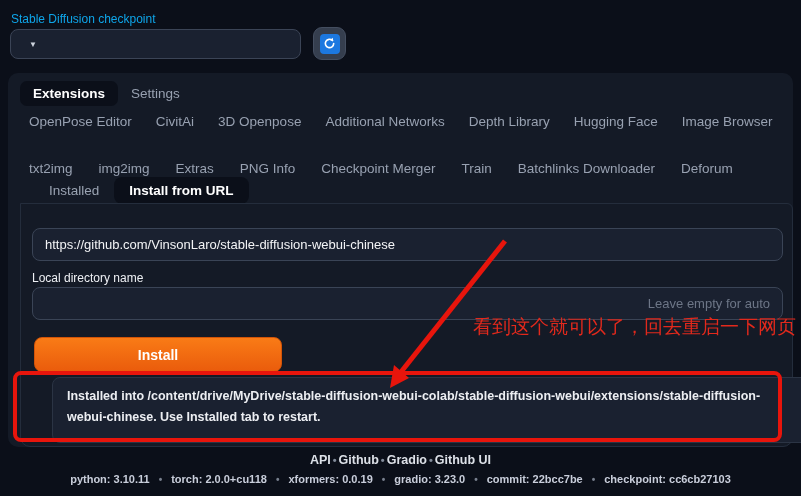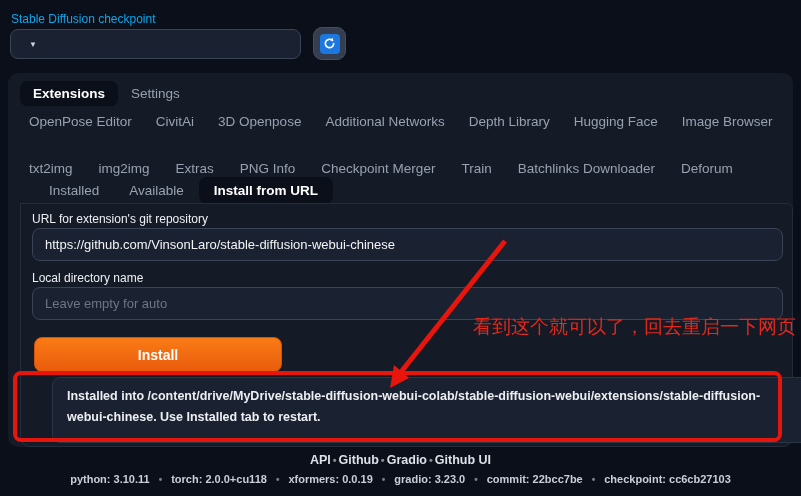--- a/index.html
+++ b/index.html
@@ -52,21 +52,21 @@
   .lbl-url { top:8px; }
   .lbl-dir { top:67px; }
   .text-input {
     position:absolute; left:11px; width:751px; height:33px;
     background:#1a2130; border:1px solid #3a4456; border-radius:8px;
     color:#f3f4f6; font-size:13px; font-family:"Liberation Sans", sans-serif;
     padding:4px 12px; outline:none;
   }
   .text-input::placeholder { color:#6d7687; }
   .input-url { top:24px; }
-  .input-dir { top:83px; }
+  .input-dir { top:83px;text-align:right; }
   .install-btn {
     position:absolute; left:13px; top:133px; width:248px; height:35px;
     background:linear-gradient(180deg,#f97b16 0%, #ea5c0c 100%);
     border:1px solid #d35408; border-radius:8px; cursor:pointer;
     color:#ffffff; font-size:14px; font-weight:700;
     font-family:"Liberation Sans", sans-serif;
   }
   .output-box {
     position:absolute; left:6px; top:173px; width:761px; height:66px;
     background:#1a2130; border:1px solid #2b3444; border-radius:8px;
@@ -138,26 +138,24 @@
       <span class="tab">Extras</span>
       <span class="tab">PNG Info</span>
       <span class="tab">Checkpoint Merger</span>
       <span class="tab">Train</span>
       <span class="tab">Batchlinks Downloader</span>
       <span class="tab">Deforum</span>
     </div>
 
     <div class="subtabs">
       <span class="subtab">Installed</span>
-      <span class="subtab">Available</span>
       <span class="subtab active">Install from URL</span>
     </div>
 
     <div class="content">
-      <div class="field-label lbl-url">URL for extension's git repository</div>
       <input class="text-input input-url" type="text" value="https://github.com/VinsonLaro/stable-diffusion-webui-chinese" style="">
       <div class="field-label lbl-dir">Local directory name</div>
       <input class="text-input input-dir" type="text" placeholder="Leave empty for auto" style="">
       <button class="install-btn">Install</button>
       <div class="output-box">
         <div class="output-text">Installed into /content/drive/MyDrive/stable-diffusion-webui-colab/stable-diffusion-webui/extensions/stable-diffusion-webui-chinese. Use Installed tab to restart.</div>
       </div>
     </div>
   </div>
 

